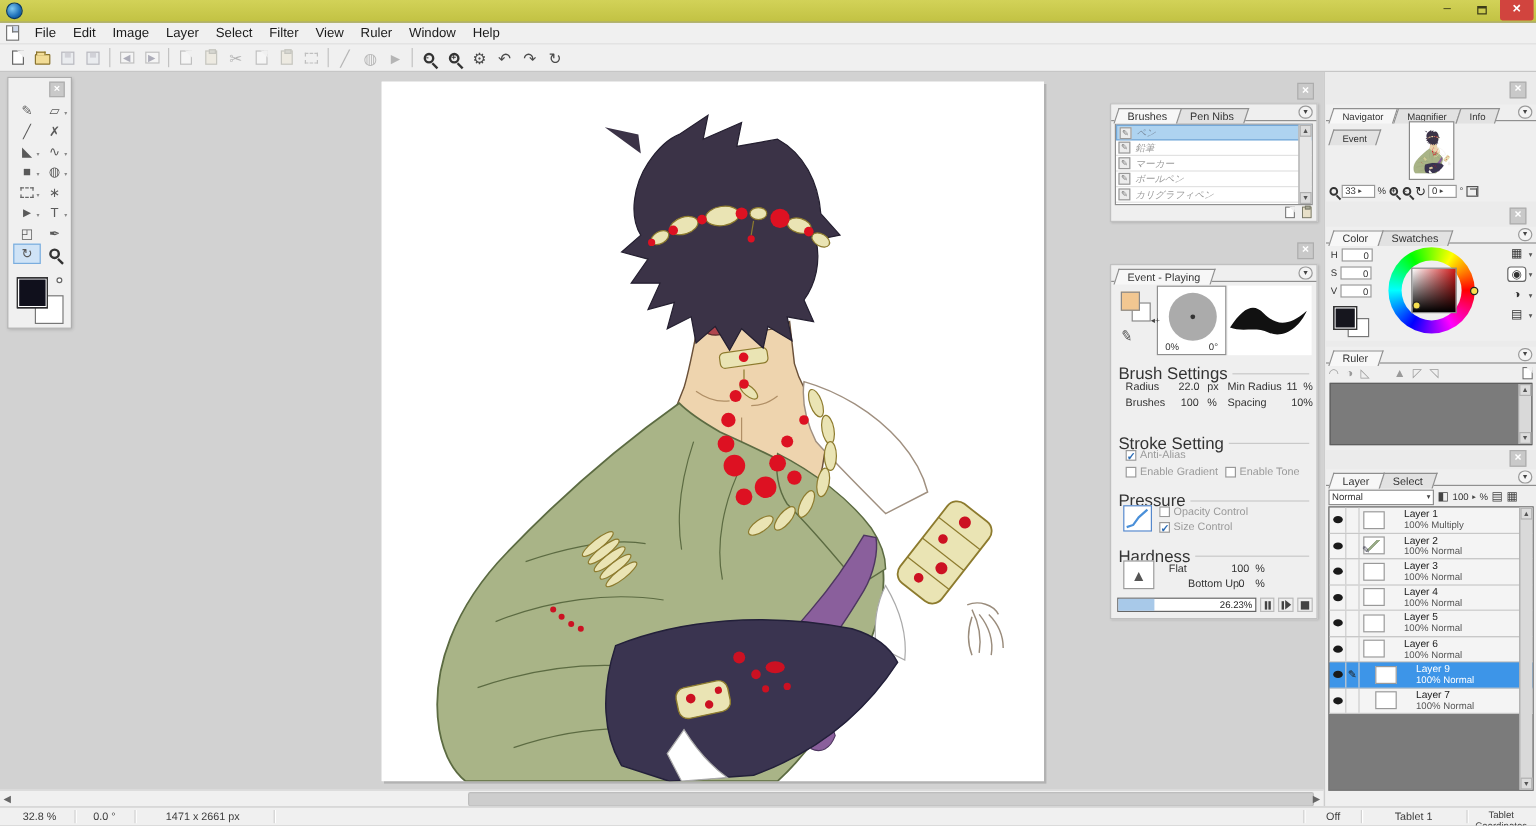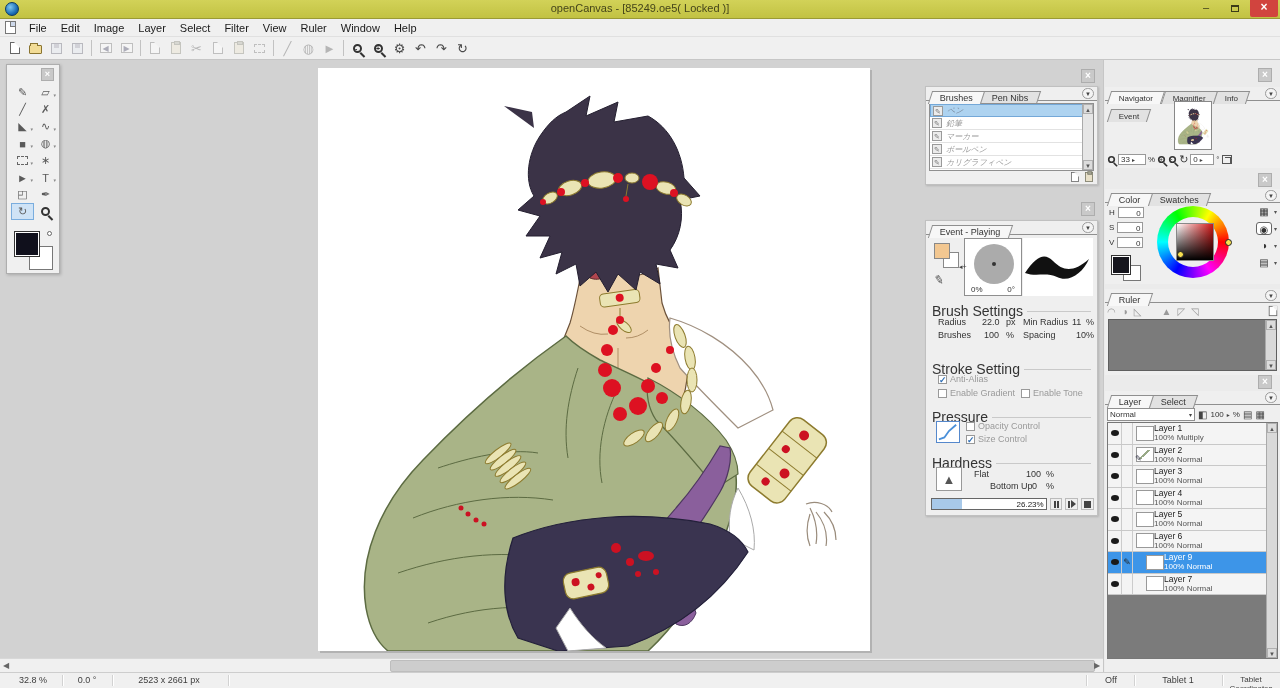--- a/index.html
+++ b/index.html
@@ -165,21 +165,21 @@
   #layer-panel { top:331px; height:281px; }
   .lhdr { position:absolute; left:2px; top:15px; right:2px; height:16px; display:flex; align-items:center; gap:3px; font-size:8px; color:#333; }
   .lsel { width:88px; height:13px; background:#fff; border:1px solid #8f8f8f; font-size:8px; display:flex; align-items:center; justify-content:space-between; padding:0 2px; }
   .llist { position:absolute; left:2px; top:31px; right:2px; height:237px; background:#7b7b7b; border:1px solid #777; }
   .lrow { position:relative; height:21.5px; background:#f4f4f4; border-bottom:1px solid #c8c8c8; display:flex; align-items:center; }
   .lrow .eyec { width:14px; height:100%; border-right:1px solid #ccc; display:flex; align-items:center; justify-content:center; }
   .eye { width:8px; height:6px; background:#1a1a1a; border-radius:50%; }
   .lrow .linkc { width:11px; height:100%; border-right:1px solid #ccc; font-size:9px; color:#222; text-align:center; line-height:20px; }
   .lrow .thumb { width:18px; height:15px; border:1px solid #999; margin-left:3px; background:#fff; position:relative; }
   .lrow.indent .thumb { margin-left:13px; }
-  .lrow .meta { margin-left:0; line-height:10px; }
+  .lrow .meta { margin-left:16px; line-height:10px; }
   .lrow .nm { font-size:8.5px; color:#1a1a1a; }
   .lrow .inf { font-size:8px; color:#555; }
   .lrow.sel { background:#3d95e8; }
   .lrow.sel .nm, .lrow.sel .inf { color:#fff; }
   .foldericon { width:17px; height:11px; background:#d8d3bd; border:1px solid #77705a; border-radius:1px; position:relative; margin-left:3px; }
   .foldericon::before { content:""; position:absolute; left:0; top:-3px; width:7px; height:2px; background:#d8d3bd; border:1px solid #77705a; border-bottom:none; }
   .lfoot { position:absolute; left:2px; bottom:-14px; right:2px; height:14px; display:flex; justify-content:flex-end; align-items:center; gap:5px; padding-right:4px; }
   .sketch { position:absolute; left:2px; top:2px; width:11px; height:9px; background:
     linear-gradient(135deg, transparent 40%, #9a8 40%, #9a8 55%, transparent 55%); }
   .minipen { position:absolute; left:-2px; bottom:-2px; font-size:8px; color:#445; }
@@ -313,21 +313,20 @@
       </g>
       <circle cx="150" cy="446" r="2.5" fill="#cc1122"></circle>
         <circle cx="158" cy="452" r="2.5" fill="#cc1122"></circle>
       <circle cx="166" cy="456" r="2.5" fill="#cc1122"></circle>
         <circle cx="143" cy="440" r="2.5" fill="#cc1122"></circle>
     </symbol>
   </svg>
 
   <div id="titlebar">
     <div class="logo"></div>
-    <div class="title">openCanvas - [85249.oe5( Locked )]</div>
     <div class="winbtns">
       <div class="winbtn">–</div>
       <div class="winbtn"><span class="sq"></span></div>
       <div class="winbtn close">×</div>
     </div>
   </div>
 
   <div id="menubar">
     <span class="docicon"></span>
     <span class="menu-item">File</span>
@@ -883,21 +882,21 @@
     <div class="larr">◀</div>
     <div class="thumbbar"></div>
     <div class="rarr">▶</div>
   </div>
 
   <div id="statusbar">
     <span class="stcell" style="left:8px;  width:50px">32.8 %</span>
     <span class="stsep" style="left:62px"></span>
     <span class="stcell" style="left:64px; width:46px">0.0 °</span>
     <span class="stsep" style="left:112px"></span>
-    <span class="stcell" style="left:114px; width:110px">2523 x 2661 px</span>
+    <span class="stcell" style="left:114px; width:110px">1471 x 2661 px</span>
     <span class="stsep" style="left:228px"></span>
     <span class="stsep" style="left:1086px"></span>
     <span class="stcell" style="left:1090px; width:42px">Off</span>
     <span class="stsep" style="left:1134px"></span>
     <span class="stcell" style="left:1138px; width:80px">Tablet 1</span>
     <span class="stsep" style="left:1222px"></span>
     <span class="stcell" style="left:1224px; width:54px; font-size:8px">Tablet Coordinates</span>
   </div>
 
 </div>

